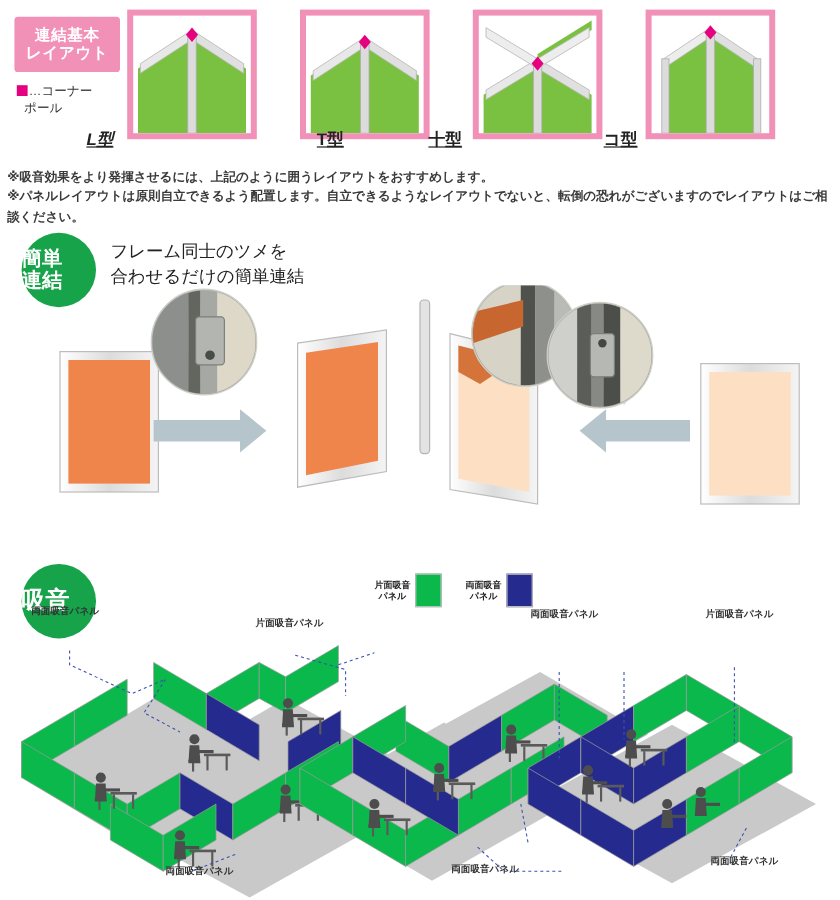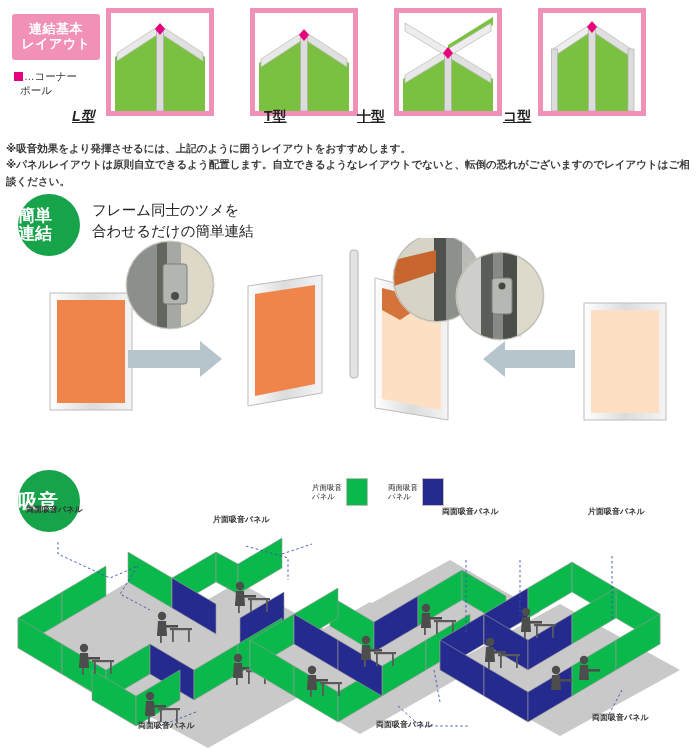--- a/index.html
+++ b/index.html
@@ -105,22 +105,22 @@
   .sec3 { position: absolute; left: 0; top: 462px; width: 580px; height: 288px; }
   .sec3 .badge { position: absolute; left: 18px; top: 8px; }
   .sec3 .sec-head { top: 14px; }
 
   .swatch-legend {
     position: absolute; top: 16px; display: flex; align-items: center; gap: 4px;
   }
   .swatch-legend.sl1 { left: 312px; }
   .swatch-legend.sl2 { left: 388px; }
   .swatch-legend .txt {
-    font-size: 7.5px; font-weight: normal; color: #222;
-    line-height: 1.25; text-align: left;
+    font-size: 7.5px; font-weight: bold; color: #222;
+    line-height: 1.25; text-align: center;
   }
   .swatch-legend .box {
     width: 22px; height: 28px; border: 1px solid #bdbdbd;
   }
   .sw-green { background: #0ab84b; }
   .sw-blue  { background: #252b8e; }
 
   .bottom-art { position: absolute; left: 0; top: 58px; width: 700px; height: 230px; }
 
   .callout {

